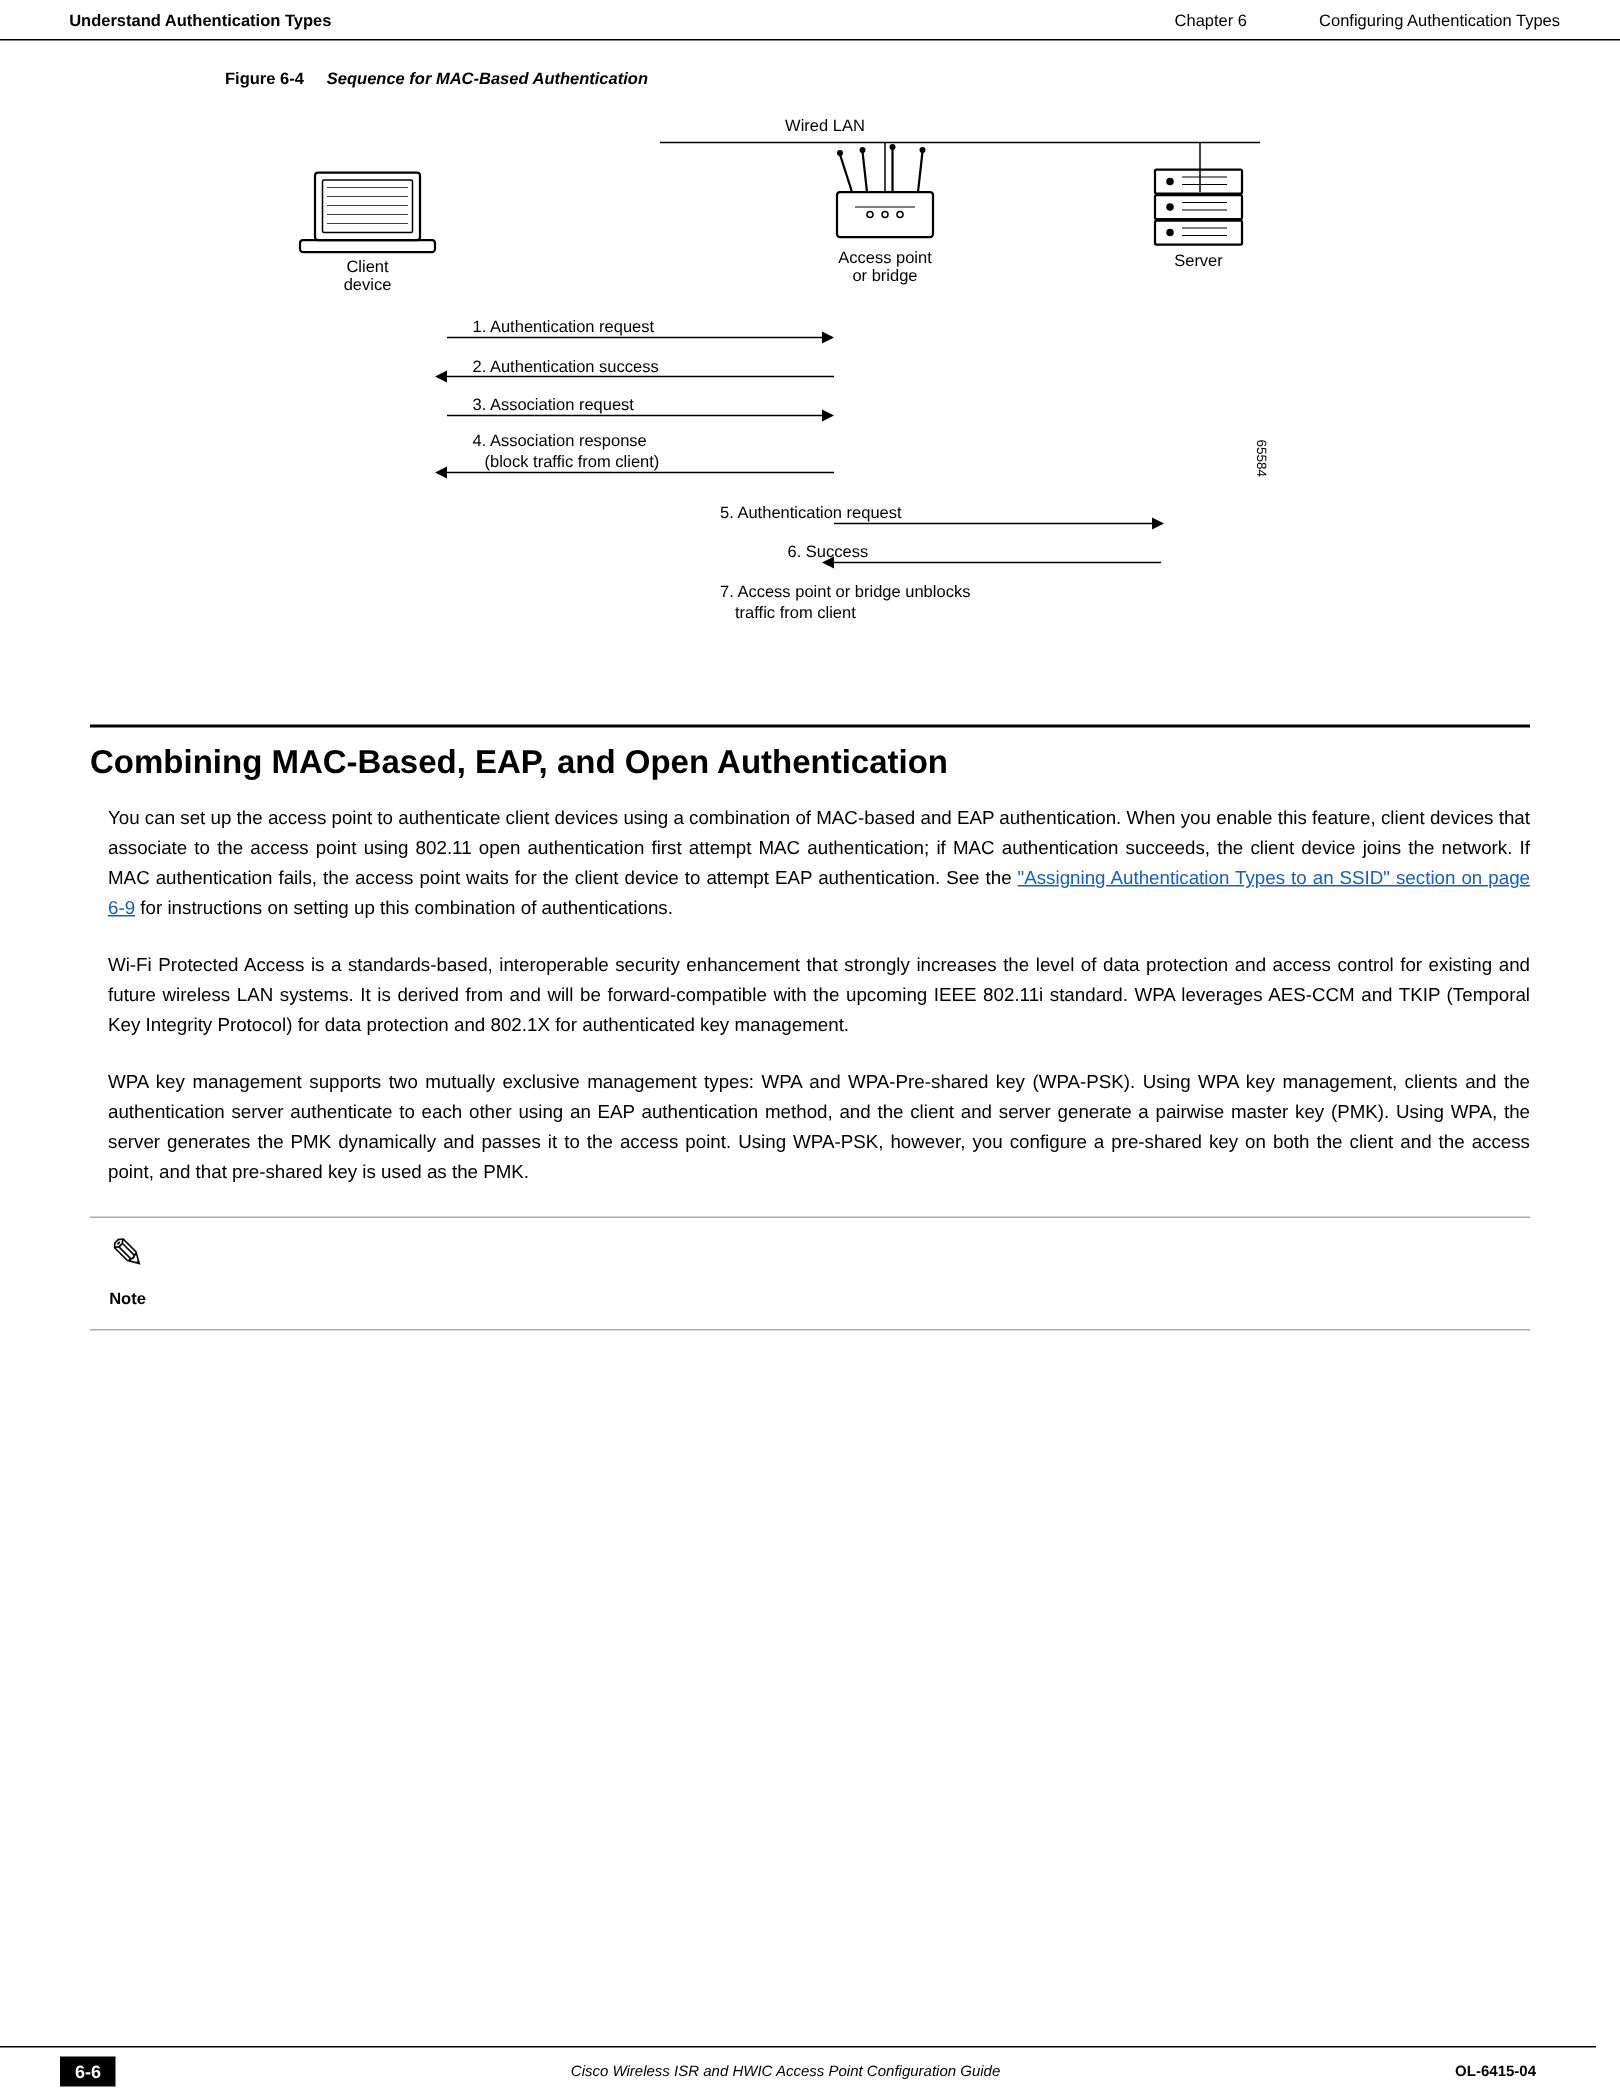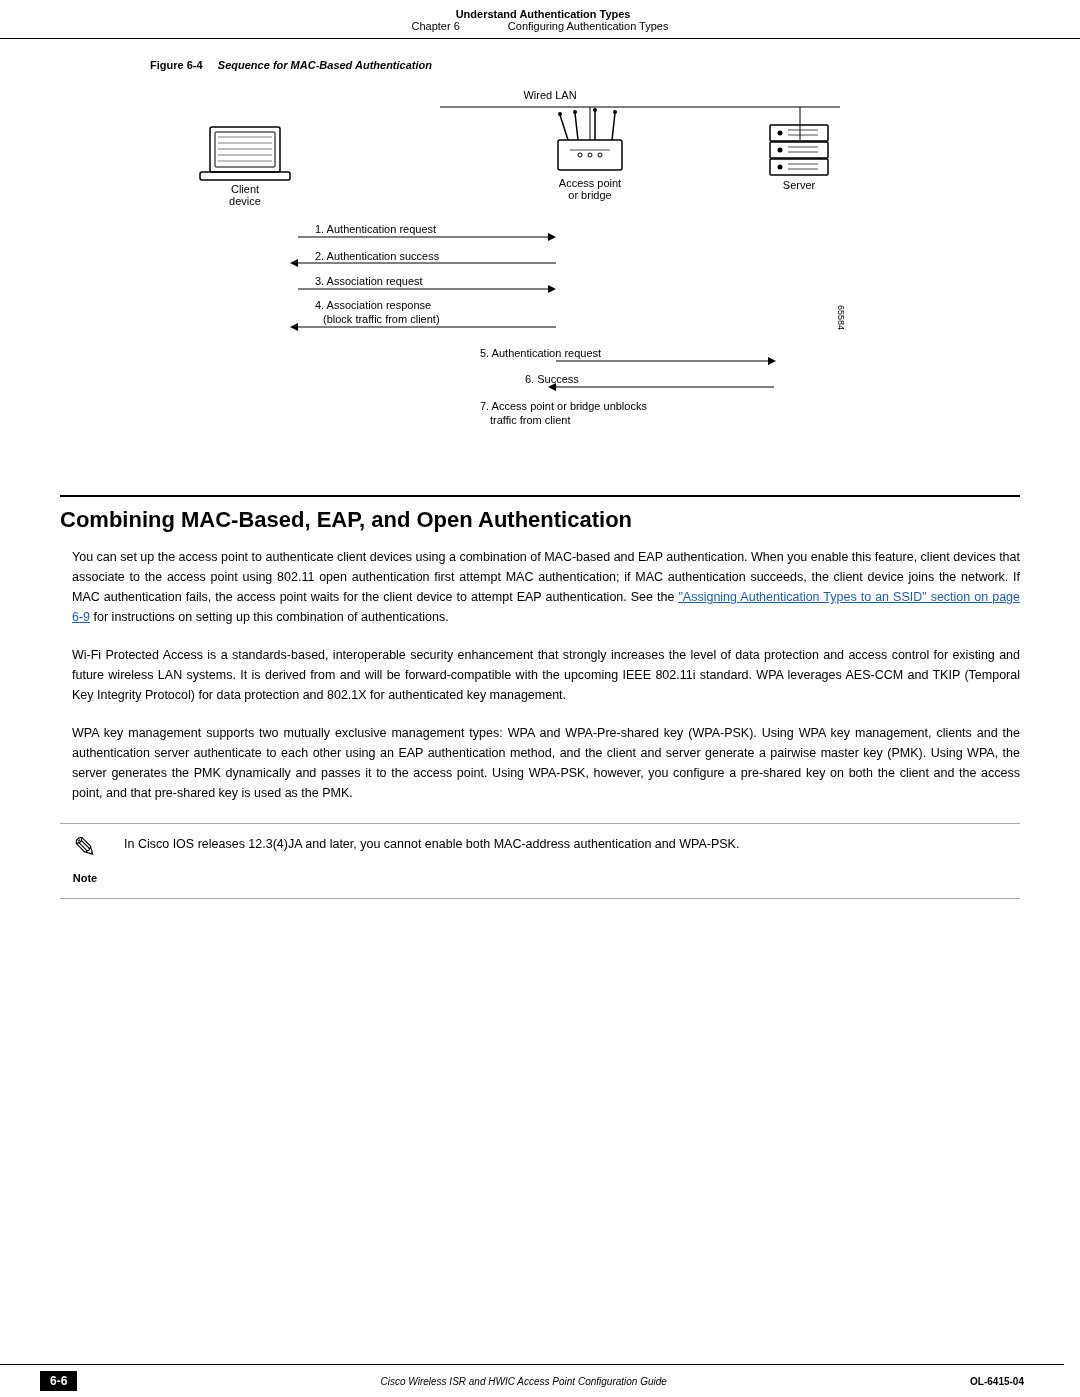--- a/index.html
+++ b/index.html
@@ -14,21 +14,20 @@
     }
 
     
     .page-header {
       display: flex;
       justify-content: space-between;
       align-items: center;
       padding: 8px 40px 6px 40px;
       border-bottom: 1px solid #000;
       font-size: 11px;
-      flex-direction: column;
     }
     .page-header .left { font-weight: bold; }
     .page-header .chapter-info {
       display: flex;
       gap: 48px;
     }
 
     
     .content {
       padding: 20px 60px 60px 60px;
@@ -262,21 +261,20 @@
   </p>
 
   <p class="section-body">Wi-Fi Protected Access is a standards-based, interoperable security enhancement that strongly increases the level of data protection and access control for existing and future wireless LAN systems. It is derived from and will be forward-compatible with the upcoming IEEE 802.11i standard. WPA leverages AES-CCM and TKIP (Temporal Key Integrity Protocol) for data protection and 802.1X for authenticated key management.</p>
   <p class="section-body">WPA key management supports two mutually exclusive management types: WPA and WPA-Pre-shared key (WPA-PSK). Using WPA key management, clients and the authentication server authenticate to each other using an EAP authentication method, and the client and server generate a pairwise master key (PMK). Using WPA, the server generates the PMK dynamically and passes it to the access point. Using WPA-PSK, however, you configure a pre-shared key on both the client and the access point, and that pre-shared key is used as the PMK.</p>
 
   <div class="note-container">
     <div class="note-icon-area">
       <div class="note-pencil-icon">✎</div>
       <div class="note-label">Note</div>
     </div>
-    <div class="note-text">In Cisco IOS releases 12.3(4)JA and later, you cannot enable both MAC-address authentication and WPA-PSK.</div>
   </div>
   <div class="note-border-bottom"></div>
 
 </div>
 
 <div class="page-footer">
   <div class="footer-page-num">6-6</div>
   <div class="footer-center">Cisco Wireless ISR and HWIC Access Point Configuration Guide</div>
   <div class="footer-right">OL-6415-04</div>
 </div>

